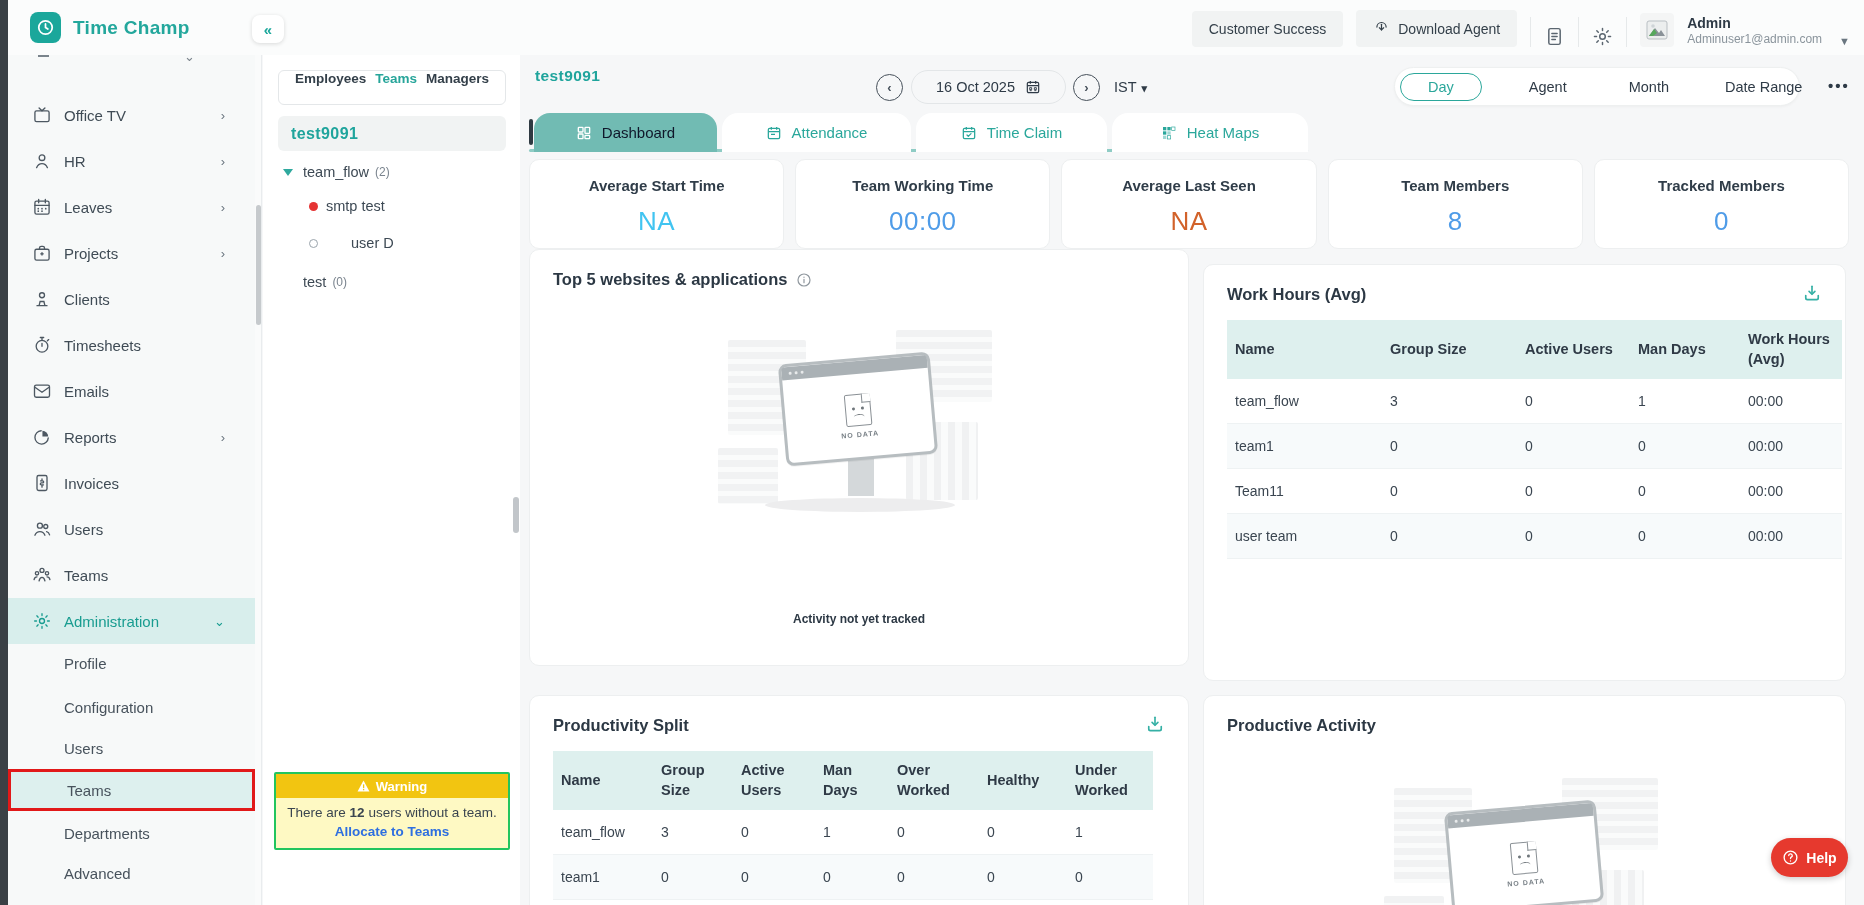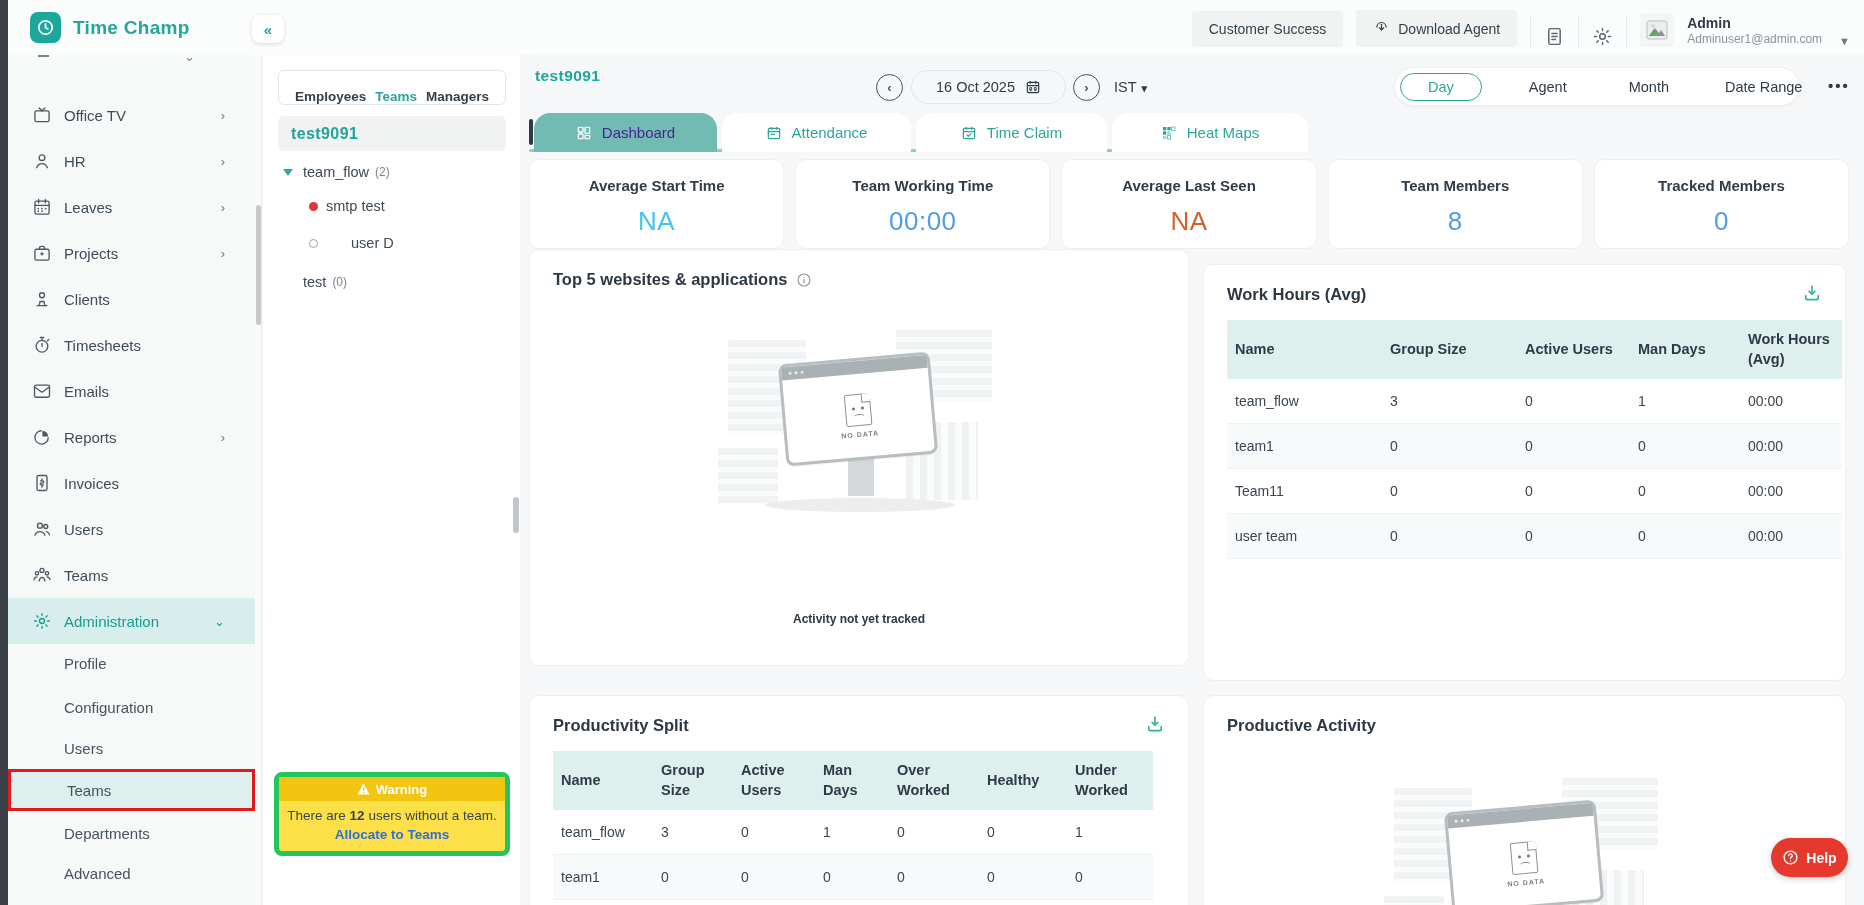--- a/index.html
+++ b/index.html
@@ -38,32 +38,32 @@
   .smi .lb { position:absolute; left:56px; }
   .smi.selected { background:#ddf0ee; border:3px solid #e11919; }
   .partial-item { position:absolute; top:0; left:0; width:100%; height:18px; color:#7a848c; }
   .partial-item .dash { position:absolute; left:30px; top:0; width:11px; height:2px; background:#7a848c; }
   .partial-item .pchev { position:absolute; left:176px; top:-6px; font-size:13px; }
   .side-scroll { position:absolute; left:255px; top:55px; width:7px; height:850px; background:#fafbfb; border-right:1px solid #e9ecee; }
   .side-thumb { position:absolute; left:1px; top:150px; width:5px; height:120px; background:#c6cacd; border-radius:3px; cursor:pointer; }
 
   
   .teams-panel { position:absolute; left:263px; top:55px; width:257px; height:850px; background:#ffffff; }
-  .seg { position:absolute; left:15px; top:15px; width:228px; height:35px; background:#fff; border:1px solid #e4e7e9; border-radius:6px; display:flex; align-items:flex-end; justify-content:space-between; padding:0 16px; }
+  .seg { position:absolute; left:15px; top:15px; width:228px; height:35px; background:#fff; border:1px solid #e4e7e9; border-radius:6px; display:flex; align-items:flex-start; justify-content:space-between; padding:0 16px; }
   .seg span { font-size:13.5px; font-weight:bold; color:#333f49; cursor:pointer; }
   .seg span.on { color:#27a59a; }
   .team-head { position:absolute; left:15px; top:61px; width:228px; height:35px; background:#f1f3f3; border-radius:6px; display:flex; align-items:center; padding-left:13px; font-size:16px; font-weight:bold; color:#1fa49c; letter-spacing:.4px; cursor:pointer; }
   .tree-row { position:absolute; left:0; width:100%; height:28px; display:flex; align-items:center; font-size:14.5px; color:#3d4954; cursor:pointer; }
   .tw { font-size:12px; color:#7a848e; margin-left:6px; }
   .tri { width:0; height:0; border-left:5px solid transparent; border-right:5px solid transparent; border-top:7px solid #2fa99e; position:absolute; left:20px; }
   .dot { width:9px; height:9px; border-radius:50%; position:absolute; left:46px; }
   .dot.red { background:#e53434; }
   .dot.open { background:#fff; border:1.5px solid #9aa4ac; }
 
-  .warn { position:absolute; left:11px; top:717px; width:236px; border:5px solid #22c55e; background:#fde047; border-radius:8px; }
+  .warn { position:absolute; left:11px; top:717px; width:236px; border:2px solid #22c55e; background:#fef9c3; border-radius:2px; }
   .warn-head { background:#f2c511; color:#fff; font-weight:bold; font-size:13px; height:24px; display:flex; align-items:center; justify-content:center; gap:6px; }
   .warn-body { padding:7px 4px 9px; text-align:center; font-size:13.5px; color:#3a4550; }
   .warn-link { display:block; margin-top:4px; color:#2e6fe0; font-weight:bold; font-size:13.5px; text-decoration:none; cursor:pointer; }
 
   .mid-scroll-thumb { position:absolute; left:513px; top:497px; width:6px; height:36px; background:#c2c6ca; border-radius:3px; cursor:pointer; }
 
   
   .main { position:absolute; left:520px; top:55px; right:0; bottom:0; background:#f6f7f8; }
   .m-title { position:absolute; left:15px; top:12px; font-size:15.5px; font-weight:bold; color:#1fa49c; letter-spacing:.4px; cursor:pointer; }
   .nav-circle { position:absolute; top:19px; width:27px; height:27px; border:1.6px solid #46505a; border-radius:50%; display:flex; align-items:center; justify-content:center; color:#46505a; font-size:13px; font-weight:bold; cursor:pointer; background:#fff0; }
@@ -72,21 +72,21 @@
   .tz b { font-size:11px; margin-left:5px; }
   .ranges { position:absolute; left:874px; top:12px; width:406px; height:39px; background:#fff; border:1px solid #eef0f0; border-radius:22px; box-shadow:0 1px 3px rgba(0,0,0,.04); display:flex; align-items:center; padding:0 5px; }
   .range-opt { font-size:14.5px; color:#2f3b47; padding:6px 21px; cursor:pointer; white-space:nowrap; }
   .range-opt.on { border:1.6px solid #2ba79b; color:#2ba79b; border-radius:17px; padding:5px 27px; }
   .dots-menu { position:absolute; left:1308px; top:22px; color:#2f3b47; font-size:15px; letter-spacing:2px; font-weight:bold; cursor:pointer; }
 
   .tab-bar-line { position:absolute; left:9px; top:94px; width:779px; height:3px; background:#8fccc5; border-radius:2px; }
   .tab-indicator { position:absolute; left:9px; top:64px; width:4px; height:26px; background:#2f3a42; border-radius:2px; }
   .tab { position:absolute; top:58px; height:39px; border-radius:16px 16px 0 0; display:flex; align-items:center; justify-content:center; gap:10px; font-size:15px; cursor:pointer; }
   .tab.idle { background:#fff; color:#2aa79b; }
-  .tab.on { background:#71bbb3; color:#4c1d95; }
+  .tab.on { background:#71bbb3; color:#0f172a; }
 
   .stats { position:absolute; left:9px; top:104px; width:1320px; display:flex; gap:11px; }
   .stat-card { flex:1; height:90px; background:#fff; border:1px solid #edeff0; border-radius:10px; text-align:center; padding-top:17px; }
   .stat-lb { font-size:15px; font-weight:bold; color:#303d49; }
   .stat-val { font-size:26px; margin-top:12px; font-weight:500; letter-spacing:.5px; }
 
   .panel { position:absolute; background:#fff; border:1px solid #edeff0; border-radius:10px; overflow:hidden; }
   .p-top5 { left:9px; top:194px; width:660px; height:417px; }
   .p-work { left:683px; top:209px; width:643px; height:417px; }
   .p-prod { left:9px; top:640px; width:660px; height:320px; }

